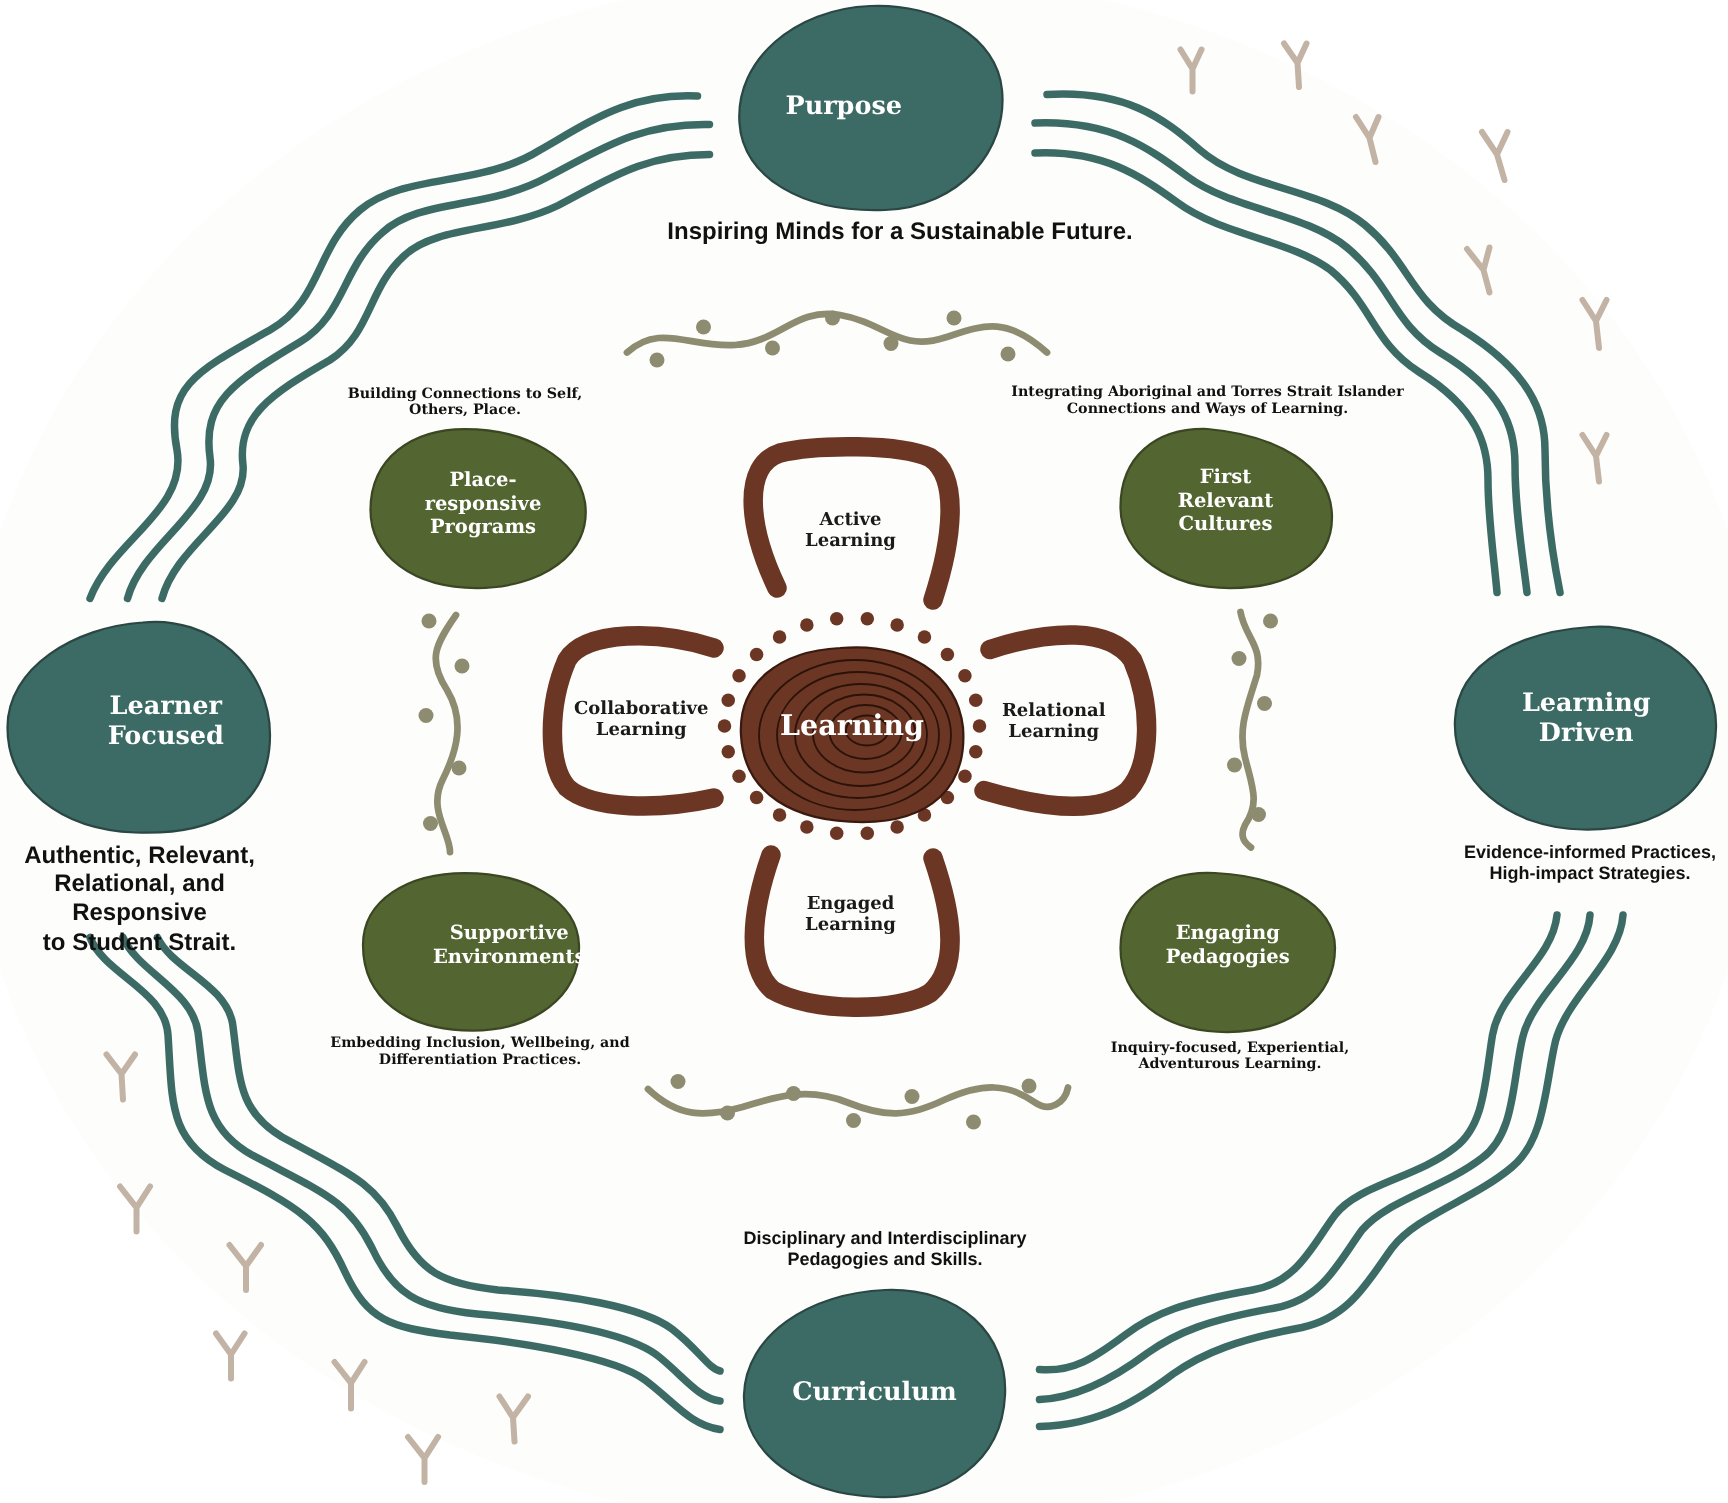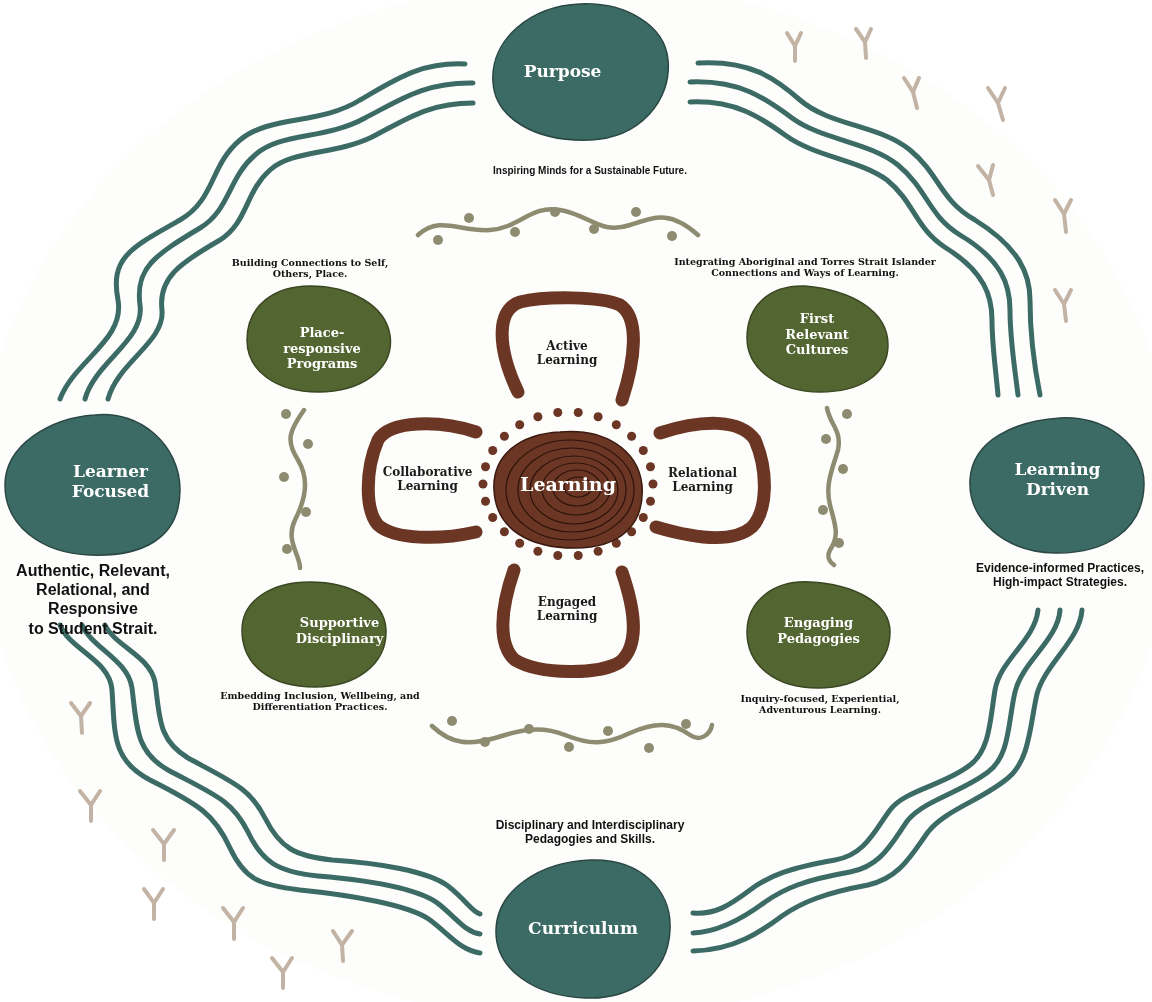--- a/index.html
+++ b/index.html
@@ -147,21 +147,21 @@
     <ellipse cx="570" cy="490" rx="64" ry="50"></ellipse>
     <ellipse cx="572" cy="490" rx="54" ry="42"></ellipse>
     <ellipse cx="574" cy="490" rx="44" ry="34"></ellipse>
     <ellipse cx="576" cy="489" rx="34" ry="26"></ellipse>
     <ellipse cx="577" cy="488" rx="24" ry="18"></ellipse>
     <ellipse cx="578" cy="487" rx="14" ry="10"></ellipse>
   </g>
 </svg>
 
 <div class="lbl big" style="left:493px; top:61px; width:139px;">Purpose</div>
-<div class="lbl cap" style="left:410px; top:145px; width:360px; font-size:10px;margin-top:20px;">Inspiring Minds for a Sustainable Future.</div>
+<div class="lbl cap" style="left:420px; top:145px; width:360px; font-size:16px;">Inspiring Minds for a Sustainable Future.</div>
 
 <div class="lbl big" style="left:5px; top:461px; width:211px;">
   <div>Learner</div>
   <div>Focused</div>
 </div>
 <div class="lbl cap" style="left:0px; top:561px; width:186px; font-size:16px;">
   <div>Authentic, Relevant,</div>
   <div>Relational, and Responsive</div>
   <div>to Student Strait.</div>
 </div>
@@ -178,39 +178,39 @@
 <div class="lbl cap" style="left:440px; top:818px; width:300px; font-size:12px;">
   <div>Disciplinary and Interdisciplinary</div>
   <div>Pedagogies and Skills.</div>
 </div>
 <div class="lbl big" style="left:496px; top:918px; width:174px;">Curriculum</div>
 
 <div class="lbl capsm" style="left:225px; top:257px; width:170px;">
   <div>Building Connections to Self,</div>
   <div>Others, Place.</div>
 </div>
-<div class="lbl mid" style="left:247px; top:313px; width:150px;margin-top:12px;">
+<div class="lbl mid" style="left:247px; top:313px; width:150px;">
   <div>Place-</div>
   <div>responsive</div>
   <div>Programs</div>
 </div>
 
 <div class="lbl capsm" style="left:670px; top:256px; width:270px;">
   <div>Integrating Aboriginal and Torres Strait Islander</div>
   <div>Connections and Ways of Learning.</div>
 </div>
 <div class="lbl mid" style="left:747px; top:311px; width:140px;">
   <div>First</div>
   <div>Relevant</div>
   <div>Cultures</div>
 </div>
 
 <div class="lbl mid" style="left:242px; top:615px; width:145px;padding-left:25px;">
   <div>Supportive</div>
-  <div>Disciplinary</div>
+  <div>Environments</div>
 </div>
 <div class="lbl capsm" style="left:220px; top:690px; width:200px;">
   <div>Embedding Inclusion, Wellbeing, and</div>
   <div>Differentiation Practices.</div>
 </div>
 
 <div class="lbl mid" style="left:747px; top:615px; width:143px;">
   <div>Engaging</div>
   <div>Pedagogies</div>
 </div>

